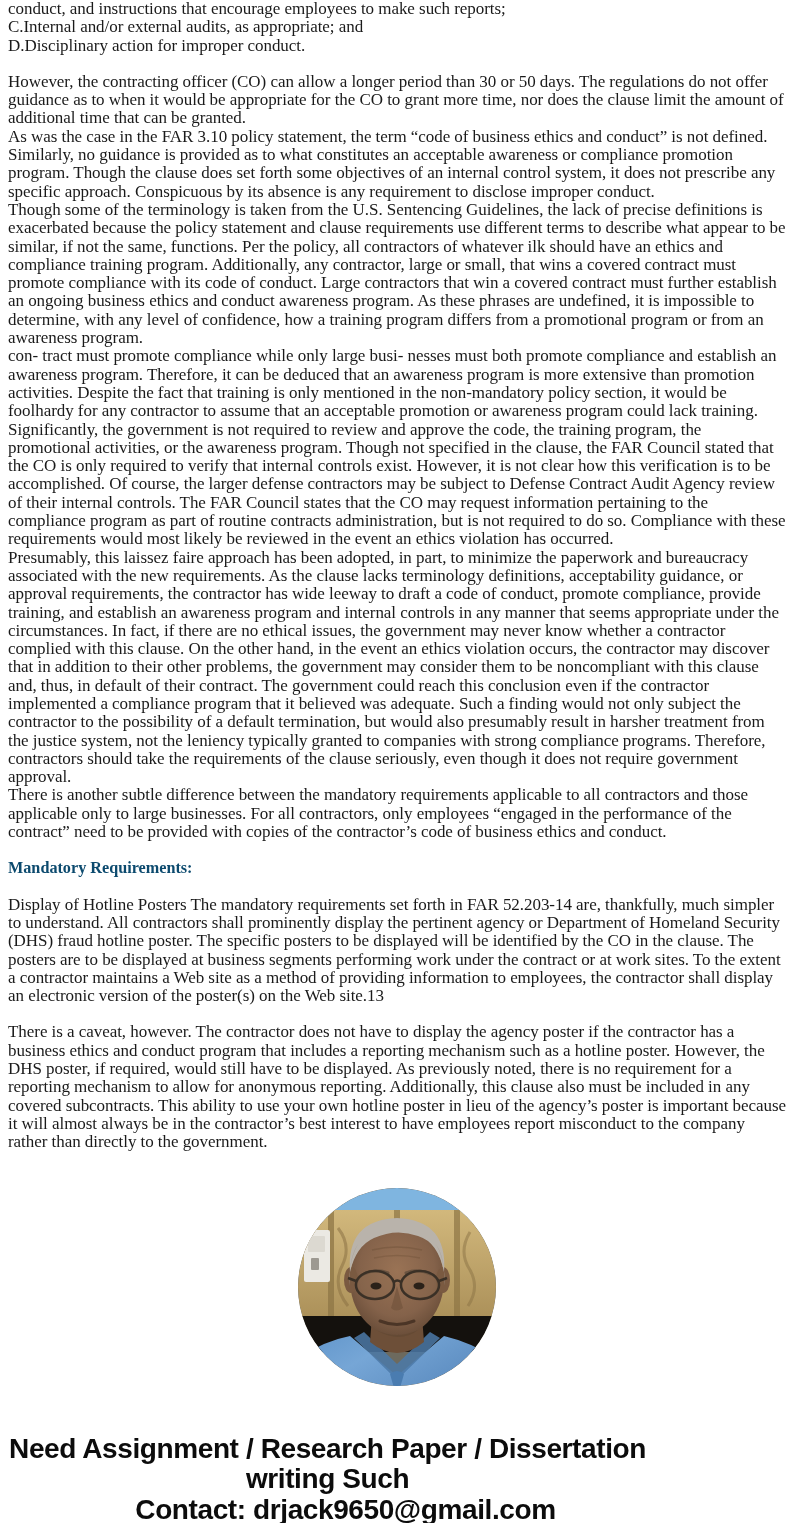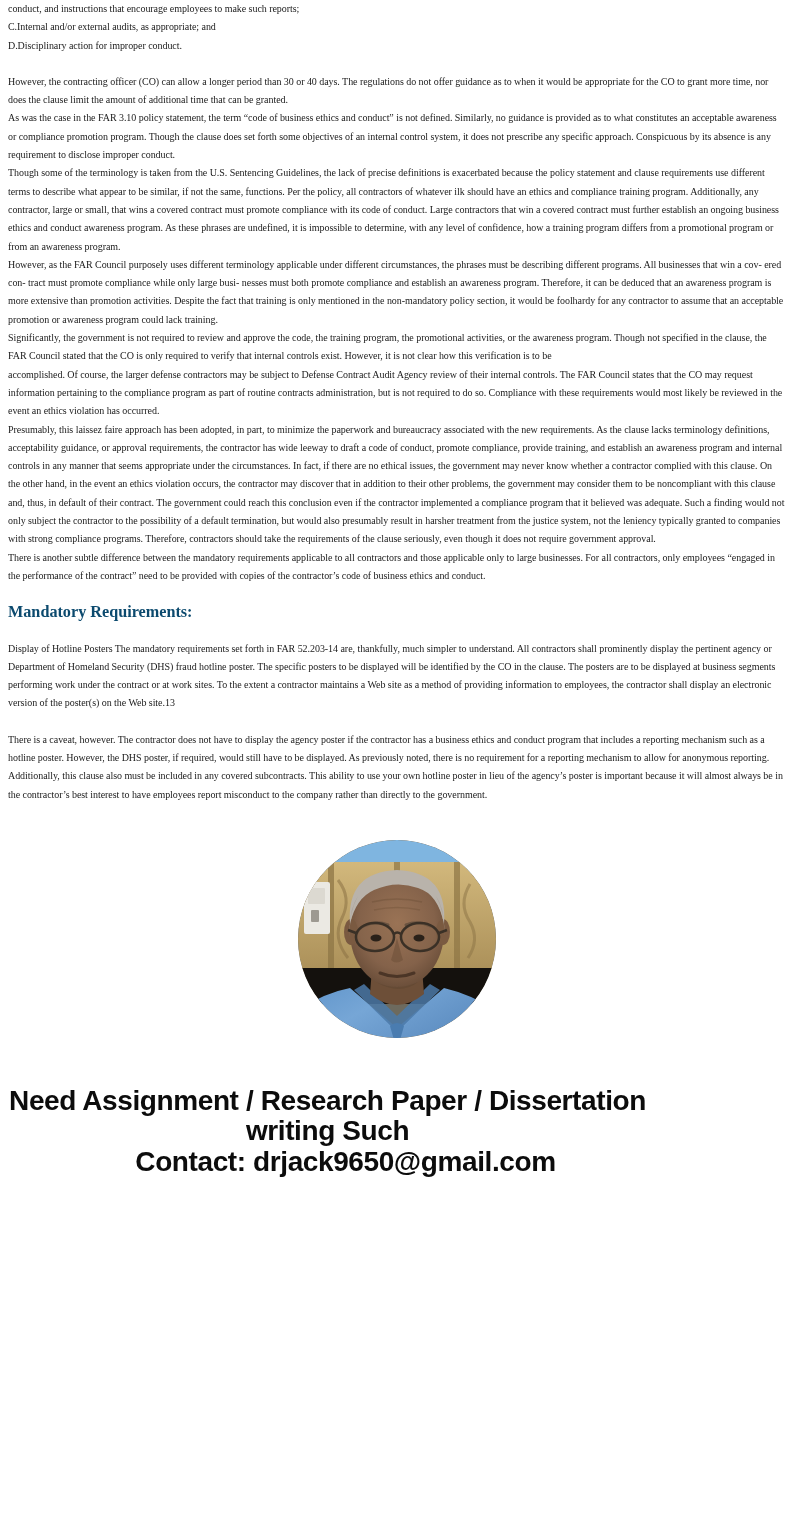--- a/index.html
+++ b/index.html
@@ -27,21 +27,21 @@
   }
 
   .text-column {
     padding: 0 8px 0 8px;
     box-sizing: border-box;
     width: 794px;
   }
 
   p.body-para {
     margin: 0;
-    font-size: 10px;
+    font-size: 17px;
     line-height: 18.3px;
     text-align: left;
     color: #1a1a1a;
     letter-spacing: -0.05px;
     word-spacing: 0px;
   }
 
   p.spacer-para {
     margin: 0;
     height: 18px;
@@ -105,27 +105,26 @@
 <div class="page">
 
   <div class="text-column">
 
     <p class="body-para" style="white-space: pre-wrap;">conduct, and instructions that encourage employees to make such reports;
 C.Internal and/or external audits, as appropriate; and
 D.Disciplinary action for improper conduct.</p>
 
     <p class="spacer-para">&nbsp;</p>
 
-    <p class="body-para">However, the contracting officer (CO) can allow a longer period than 30 or 40 days. The regulations do not offer guidance as to when it would be appropriate for the CO to grant more time, nor does the clause limit the amount of additional time that can be granted.</p>
+    <p class="body-para">However, the contracting officer (CO) can allow a longer period than 30 or 50 days. The regulations do not offer guidance as to when it would be appropriate for the CO to grant more time, nor does the clause limit the amount of additional time that can be granted.</p>
 
     <p class="body-para">As was the case in the FAR 3.10 policy statement, the term “code of business ethics and conduct” is not defined. Similarly, no guidance is provided as to what constitutes an acceptable awareness or compliance promotion program. Though the clause does set forth some objectives of an internal control system, it does not prescribe any specific approach. Conspicuous by its absence is any requirement to disclose improper conduct.</p>
 
     <p class="body-para">Though some of the terminology is taken from the U.S. Sentencing Guidelines, the lack of precise definitions is exacerbated because the policy statement and clause requirements use different terms to describe what appear to be similar, if not the same, functions. Per the policy, all contractors of whatever ilk should have an ethics and compliance training program. Additionally, any contractor, large or small, that wins a covered contract must promote compliance with its code of conduct. Large contractors that win a covered contract must further establish an ongoing business ethics and conduct awareness program. As these phrases are undefined, it is impossible to determine, with any level of confidence, how a training program differs from a promotional program or from an awareness program.</p>
 
-    <p class="body-para">However, as the FAR Council purposely uses different terminology applicable under different circumstances, the phrases must be describing different programs. All businesses that win a cov- ered</p>
 
     <p class="body-para">con- tract must promote compliance while only large busi- nesses must both promote compliance and establish an awareness program. Therefore, it can be deduced that an awareness program is more extensive than promotion activities. Despite the fact that training is only mentioned in the non-mandatory policy section, it would be foolhardy for any contractor to assume that an acceptable promotion or awareness program could lack training.</p>
 
     <p class="body-para">Significantly, the government is not required to review and approve the code, the training program, the promotional activities, or the awareness program. Though not specified in the clause, the FAR Council stated that the CO is only required to verify that internal controls exist. However, it is not clear how this verification is to be</p>
 
     <p class="body-para">accomplished. Of course, the larger defense contractors may be subject to Defense Contract Audit Agency review of their internal controls. The FAR Council states that the CO may request information pertaining to the compliance program as part of routine contracts administration, but is not required to do so. Compliance with these requirements would most likely be reviewed in the event an ethics violation has occurred.</p>
 
     <p class="body-para">Presumably, this laissez faire approach has been adopted, in part, to minimize the paperwork and bureaucracy associated with the new requirements. As the clause lacks terminology definitions, acceptability guidance, or approval requirements, the contractor has wide leeway to draft a code of conduct, promote compliance, provide training, and establish an awareness program and internal controls in any manner that seems appropriate under the circumstances. In fact, if there are no ethical issues, the government may never know whether a contractor complied with this clause. On the other hand, in the event an ethics violation occurs, the contractor may discover that in addition to their other problems, the government may consider them to be noncompliant with this clause and, thus, in default of their contract. The government could reach this conclusion even if the contractor implemented a compliance program that it believed was adequate. Such a finding would not only subject the contractor to the possibility of a default termination, but would also presumably result in harsher treatment from the justice system, not the leniency typically granted to companies with strong compliance programs. Therefore, contractors should take the requirements of the clause seriously, even though it does not require government approval.</p>
 
     <p class="body-para">There is another subtle difference between the mandatory requirements applicable to all contractors and those applicable only to large businesses. For all contractors, only employees “engaged in the performance of the contract” need to be provided with copies of the contractor’s code of business ethics and conduct.</p>

